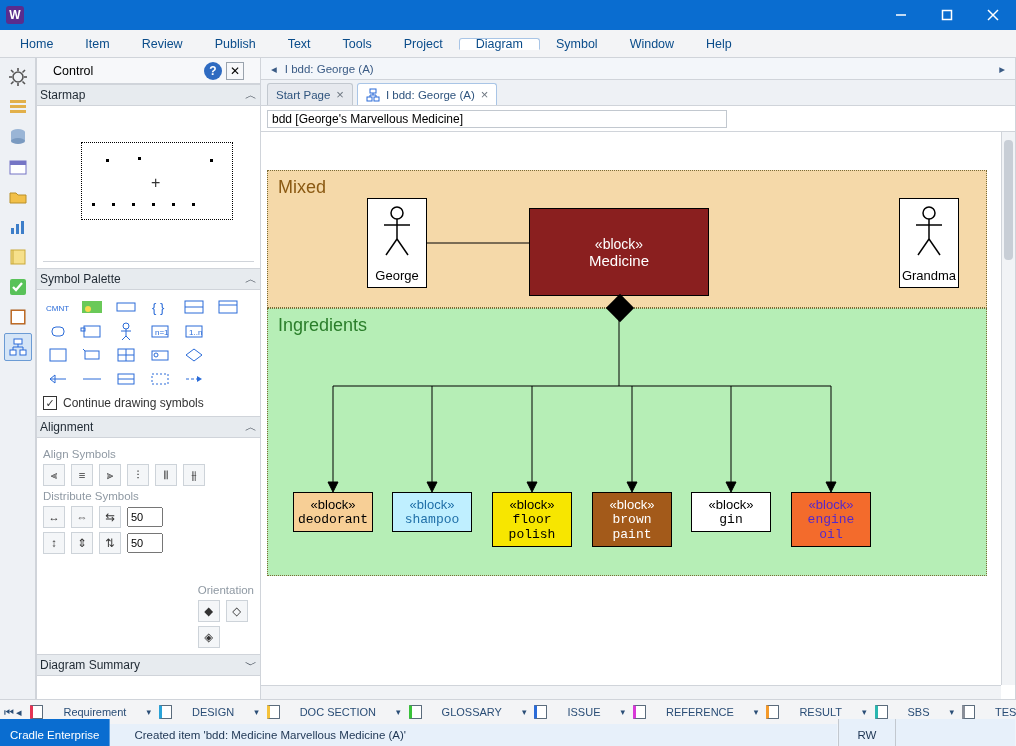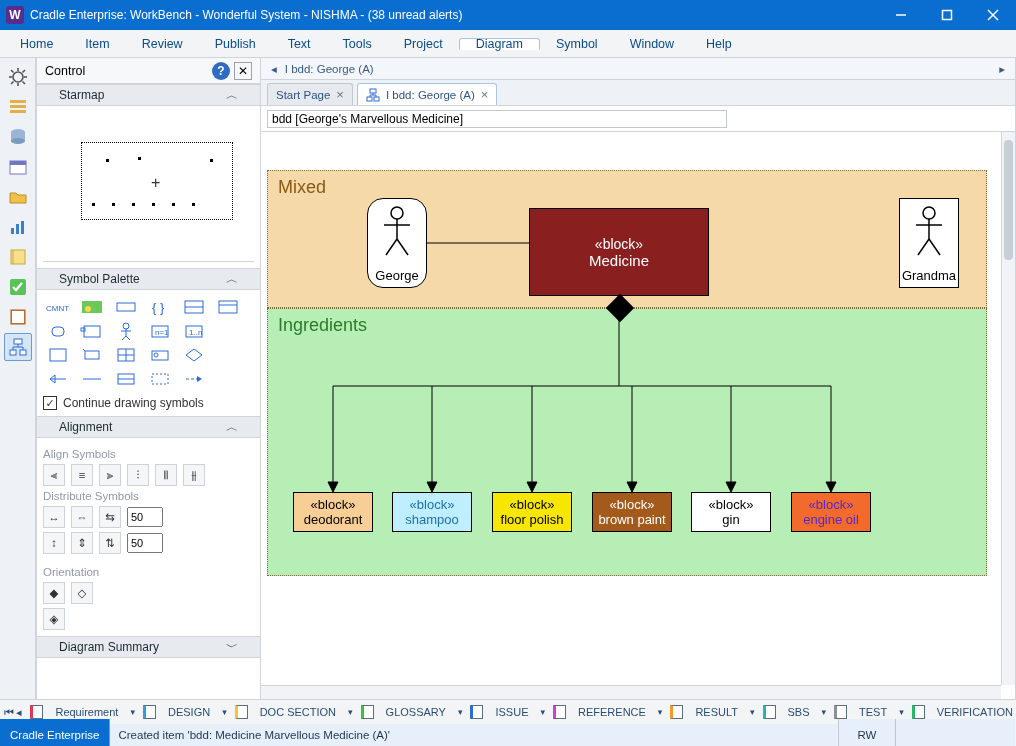--- a/index.html
+++ b/index.html
@@ -19,25 +19,25 @@
   
   .main { display:flex; height: calc(746px - 30px - 28px - 25px - 22px); background:#eef1f5; }
 
   
   .lefticonbar { width:36px; background:#eef1f5; border-right:1px solid #d0d4da; display:flex; flex-direction:column; align-items:center; padding-top:4px; }
   .lefticonbar .licon { width:28px; height:28px; margin:1px 0; border:1px solid transparent; display:flex; align-items:center; justify-content:center; }
   .lefticonbar .licon.selected { background:#d5e5f6; border:1px solid #6b9bd4; border-radius:2px;}
 
   
   .sidebar { width:225px; background:#fff; border-right:1px solid #d0d4da; border-left:1px solid #d0d4da; overflow:auto; }
-  .sidebar .ctrl-head { display:flex; align-items:center; height:26px; padding:0 8px; font-size:12.5px; background:#f7f8fa; border-bottom:1px solid #d0d4da; }
+  .sidebar .ctrl-head { display:flex; align-items:center; height:26px; padding:0 16px; font-size:12.5px; background:#f7f8fa; border-bottom:1px solid #d0d4da; }
   .sidebar .ctrl-head .spacer{flex:1;}
   .sidebar .ctrl-head .help-icon{ width:18px; height:18px; border-radius:9px; background:#2f6bc1; color:#fff; font-weight:700; display:inline-flex; align-items:center; justify-content:center; font-size:12px; }
   .sidebar .ctrl-head .pin-x { margin-left:4px; width:18px; height:18px; display:inline-flex; align-items:center; justify-content:center; border:1px solid #9aa3ad; font-size:12px;}
-  .sidebar .section-head { background:#e7ebef; border-top:1px solid #d0d4da; border-bottom:1px solid #d0d4da; height:22px; font-size:12px; color:#1f2933; display:flex; align-items:center; padding:0 22px; }
+  .sidebar .section-head { background:#e7ebef; border-top:1px solid #d0d4da; border-bottom:1px solid #d0d4da; height:22px; font-size:12px; color:#1f2933; display:flex; align-items:center; padding:0 3px; }
   .sidebar .section-head .spacer{flex:1;}
   .sidebar .section-head .chev { font-size:12px; color:#3b4450; }
   .sidebar .section-body { padding:6px; font-size:11.5px; color:#333;}
 
   .starmap .canvas { height:150px; border-bottom:1px solid #d0d4da; position:relative; }
   .starmap .viewbox { position:absolute; left:38px; top:30px; width:152px; height:78px; border:1px dotted #000; }
   .starmap .cross { position:absolute; left:108px; top:62px; font-size:16px; }
   .starmap .viewbox .dot { position:absolute; width:3px; height:3px; background:#000; }
 
   .palette .pal-grid { display:grid; grid-template-columns:repeat(6,30px); gap:2px 4px; }
@@ -81,49 +81,48 @@
   .actor svg { margin-top:4px;}
   .actor .nm { position:absolute; bottom:4px; left:0; right:0;}
   
   .block-main { position:absolute; width:180px; height:88px; background:#8a1f1f; color:#fff; border:1px solid #000; display:flex; flex-direction:column; align-items:center; justify-content:center; font-size:15px;}
   .block-main .stereo{ font-size:14px;}
 
   .diamond { position:absolute; width:20px; height:20px; background:#000; transform:rotate(45deg);}
   
   .child-block{ position:absolute; width:80px; border:1px solid #000; text-align:center; font-size:13px; padding:4px 2px;}
   .child-block .stereo{ display:block;}
-  .child-block .nm{ display:block;}
+  .child-block .nm{ display:block;font-family:Liberation Mono, monospace;}
   
   svg.lines { position:absolute; left:0; top:0; overflow:visible; pointer-events:none;}
   
   
   .quickbar { height:25px; background:#f3f4f6; border-top:1px solid #d0d4da; display:flex; align-items:center; padding:0 4px; font-size:11px; color:#2a4d76; gap:2px; overflow:hidden;}
-  .quickbar .qi { display:flex; align-items:center; gap:12px; padding:0 3px; white-space:nowrap;}
+  .quickbar .qi { display:flex; align-items:center; gap:20px; padding:0 3px; white-space:nowrap;}
   .quickbar .qi .sheet { width:13px; height:14px; border:1px solid #5a6b7c; border-radius:1px; position:relative; background:#fff;}
   .quickbar .qi .sheet::after{content:""; position:absolute; left:2px; right:2px; top:3px; height:2px;}
   .quickbar .left-arrows{ display:flex; gap:2px; margin-right:4px;}
   .quickbar .left-arrows span{ color:#2a4d76;}
   .quickbar .dd{color:#2a4d76; font-size:9px;}
 
   
   .statusbar { height:22px; background:#0a6dd0; color:#fff; display:flex; align-items:center; font-size:11.5px;}
   .statusbar .cell { padding:16px 10px; height:100%; display:flex; align-items:center; border-right:1px solid rgba(255,255,255,.35);}
   .statusbar .cell.brand{ background:#0a6dd0; font-weight:500;}
-  .statusbar .msg { background:#e7f0fa; color:#1d3553; flex:1; padding:0 8px;}
+  .statusbar .msg { background:#e7f0fa; color:#1d3553; flex:1; padding:0 24px;}
   .statusbar .rw { background:#e7f0fa; color:#1d3553; width:58px; justify-content:center; border-left:1px solid #c2c8cf; border-right:1px solid #c2c8cf;}
   .statusbar .end { background:#e7f0fa; width:120px;}
   
   svg.micon{ display:block;}
 </style>
 </head>
 <body>
 
 <div class="titlebar">
   <span class="appicon">W</span>
-  <span>Cradle Enterprise: WorkBench - Wonderful System - NISHMA - (38 unread alerts)</span>
   <span class="spacer"></span>
   <span class="winbtn">
       <svg class="micon" width="12" height="12">
         <line x1="1" y1="6" x2="11" y2="6" stroke-width="1.5"></line>
       </svg>
     </span>
   <span class="winbtn">
       <svg class="micon" width="12" height="12">
         <rect x="1.5" y="1.5" width="9" height="9" fill="none" stroke-width="1.5"></rect>
       </svg>
@@ -418,21 +417,21 @@
         <div class="sq">⇔</div>
         <div class="sq">⇆</div>
         <input type="text" value="50" style="">
       </div>
       <div class="btnrow" style="margin-top:4px;">
         <div class="sq">↕</div>
         <div class="sq">⇕</div>
         <div class="sq">⇅</div>
         <input type="text" value="50" style="">
       </div>
-      <div style="display:flex; margin-top:8px;">
+      <div style="display:flex; margin-top:26px;justify-content:flex-end;">
         <div>
           <div class="sub">Orientation</div>
           <div class="btnrow">
               <div class="sq">◆</div>
               <div class="sq">◇</div>
             </div>
           <div class="btnrow" style="margin-top:4px;">
               <div class="sq">◈</div>
             </div>
         </div>
@@ -475,21 +474,21 @@
 
     <div class="canvas-outer">
       <div class="diagram">
         <div class="region mixed">
           <span class="reg-label">Mixed</span>
         </div>
         <div class="region ingred">
           <span class="reg-label">Ingredients</span>
         </div>
 
-        <div class="actor" style="left:100px; top:60px;border-radius:16px;">
+        <div class="actor" style="left:100px; top:60px;">
           <svg width="50" height="56">
               <circle cx="25" cy="10" r="6" fill="none" stroke="#000" stroke-width="1.5"></circle>
               <line x1="25" y1="16" x2="25" y2="36" stroke="#000" stroke-width="1.5"></line>
               <line x1="12" y1="22" x2="38" y2="22" stroke="#000" stroke-width="1.5"></line>
               <line x1="25" y1="36" x2="14" y2="52" stroke="#000" stroke-width="1.5"></line>
               <line x1="25" y1="36" x2="36" y2="52" stroke="#000" stroke-width="1.5"></line>
             </svg>
           <div class="nm">George</div>
         </div>
         <div class="actor" style="left:632px; top:60px;">

